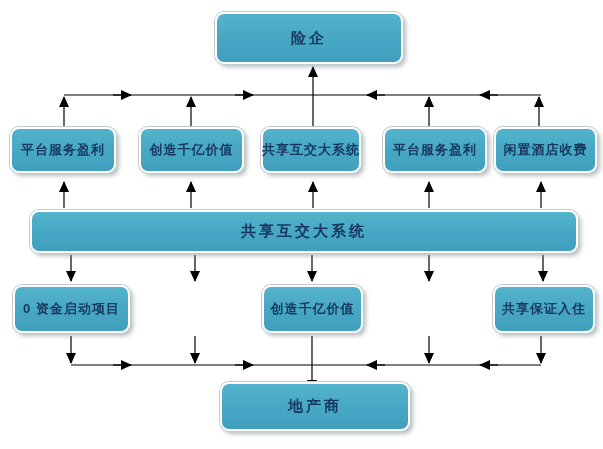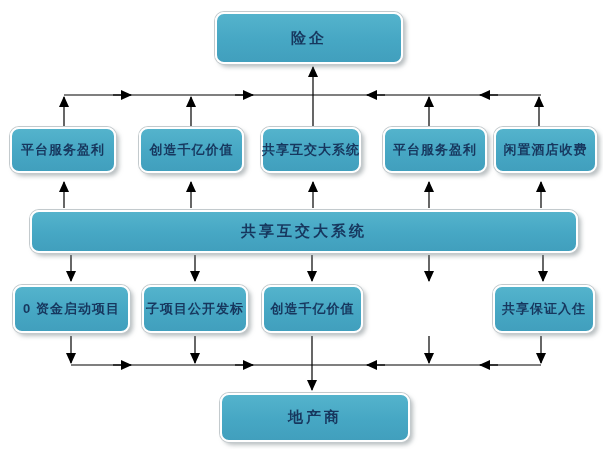--- a/index.html
+++ b/index.html
@@ -34,21 +34,21 @@
   .n-p2{left:139px;top:127px;width:105px;height:46px;}
   .n-p3{left:261px;top:127px;width:100px;height:46px;}
   .n-p4{left:383px;top:127px;width:104px;height:46px;align-items:center;}
   .n-p5{left:494px;top:127px;width:103px;height:46px;}
   .n-sys{left:30px;top:210px;width:548px;height:43px;}
   .n-v1{left:13px; top:285px;width:117px;height:48px;}
   .n-v2{left:142px;top:285px;width:106px;height:48px;}
   .n-v3{left:262px;top:285px;width:101px;height:48px;}
   .n-v4{left:379px;top:285px;width:101px;height:48px;}
   .n-v5{left:493px;top:285px;width:102px;height:48px;text-align:center;}
-  .n-bottom{left:220px;top:393px;width:190px;height:49px;}
+  .n-bottom{left:220px;top:382px;width:190px;height:49px;}
   .arrows line{stroke:var(--arrow,#000);stroke-width:1.2;}
   .arrows .ah{fill:var(--arrow,#000);}
 </style>
 </head>
 <body>
 
 <div class="canvas">
 
   <svg class="arrows" width="603" height="449" aria-hidden="true">
     <defs>
@@ -120,23 +120,20 @@
     <span>闲置酒店收费</span>
   </div>
 
   <div class="node big n-sys">
     <span>共享互交大系统</span>
   </div>
 
   <div class="node n-v1">
     <span>0 资金启动项目</span>
   </div>
-  <div class="node n-v2">
-    <span>子项目公开发标</span>
-  </div>
   <div class="node n-v3">
     <span>创造千亿价值</span>
   </div>
   <div class="node n-v5">
     <span>共享保证入住</span>
   </div>
 
   <div class="node big n-bottom">
     <span>地产商</span>
   </div>

